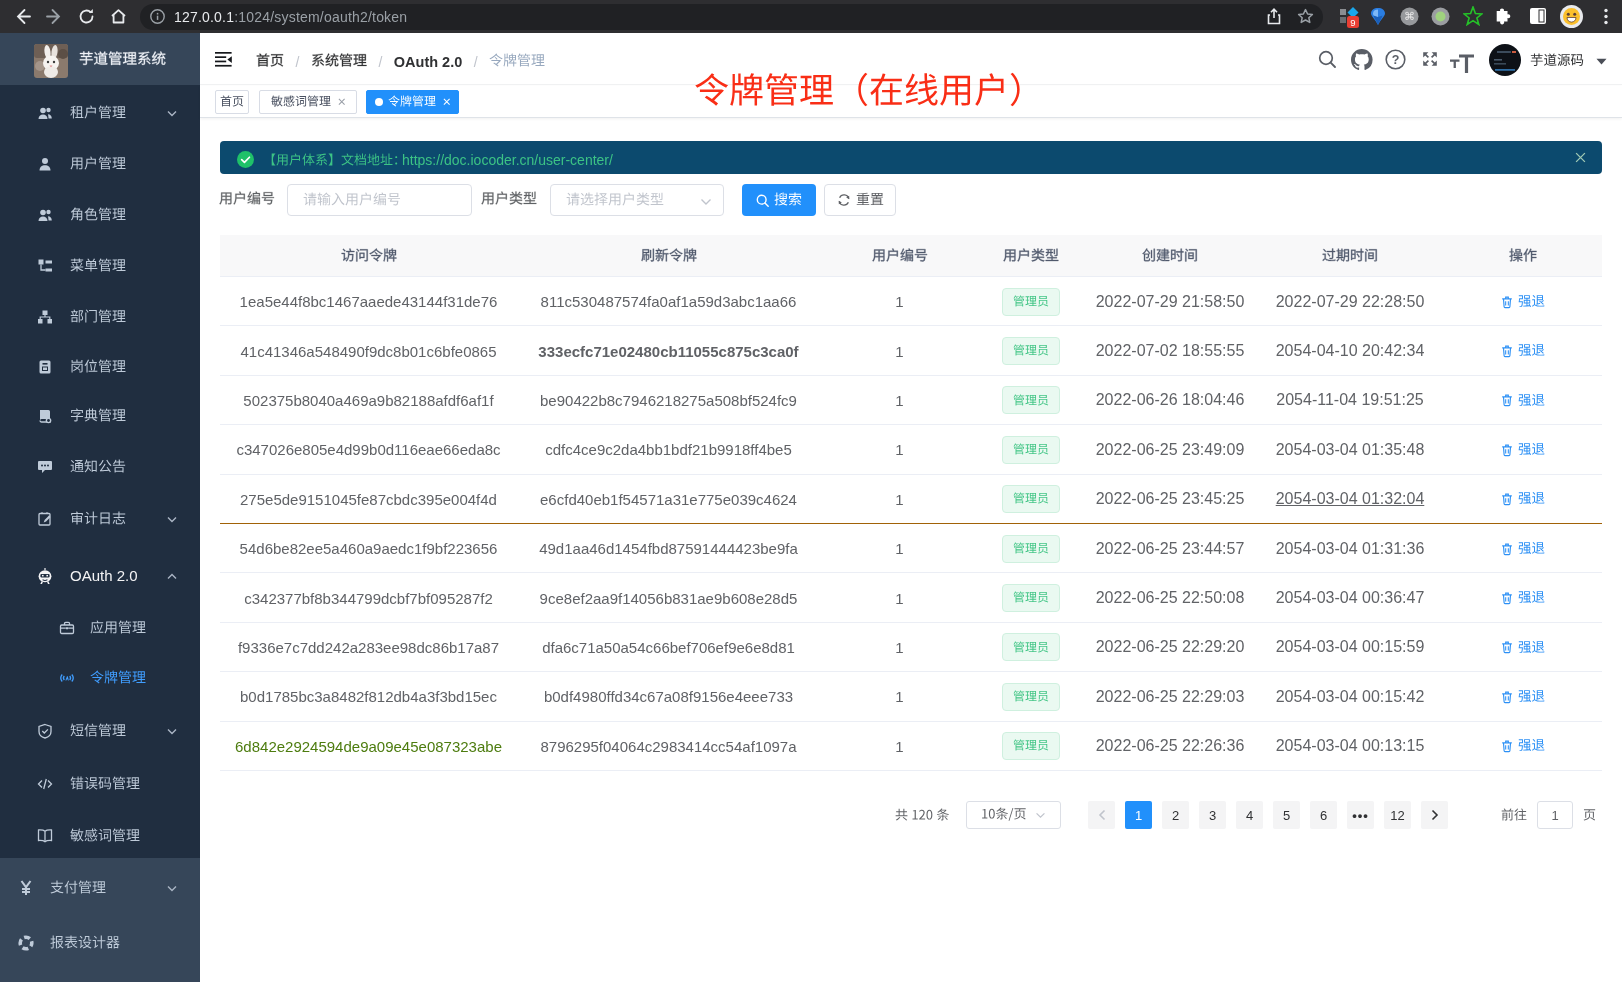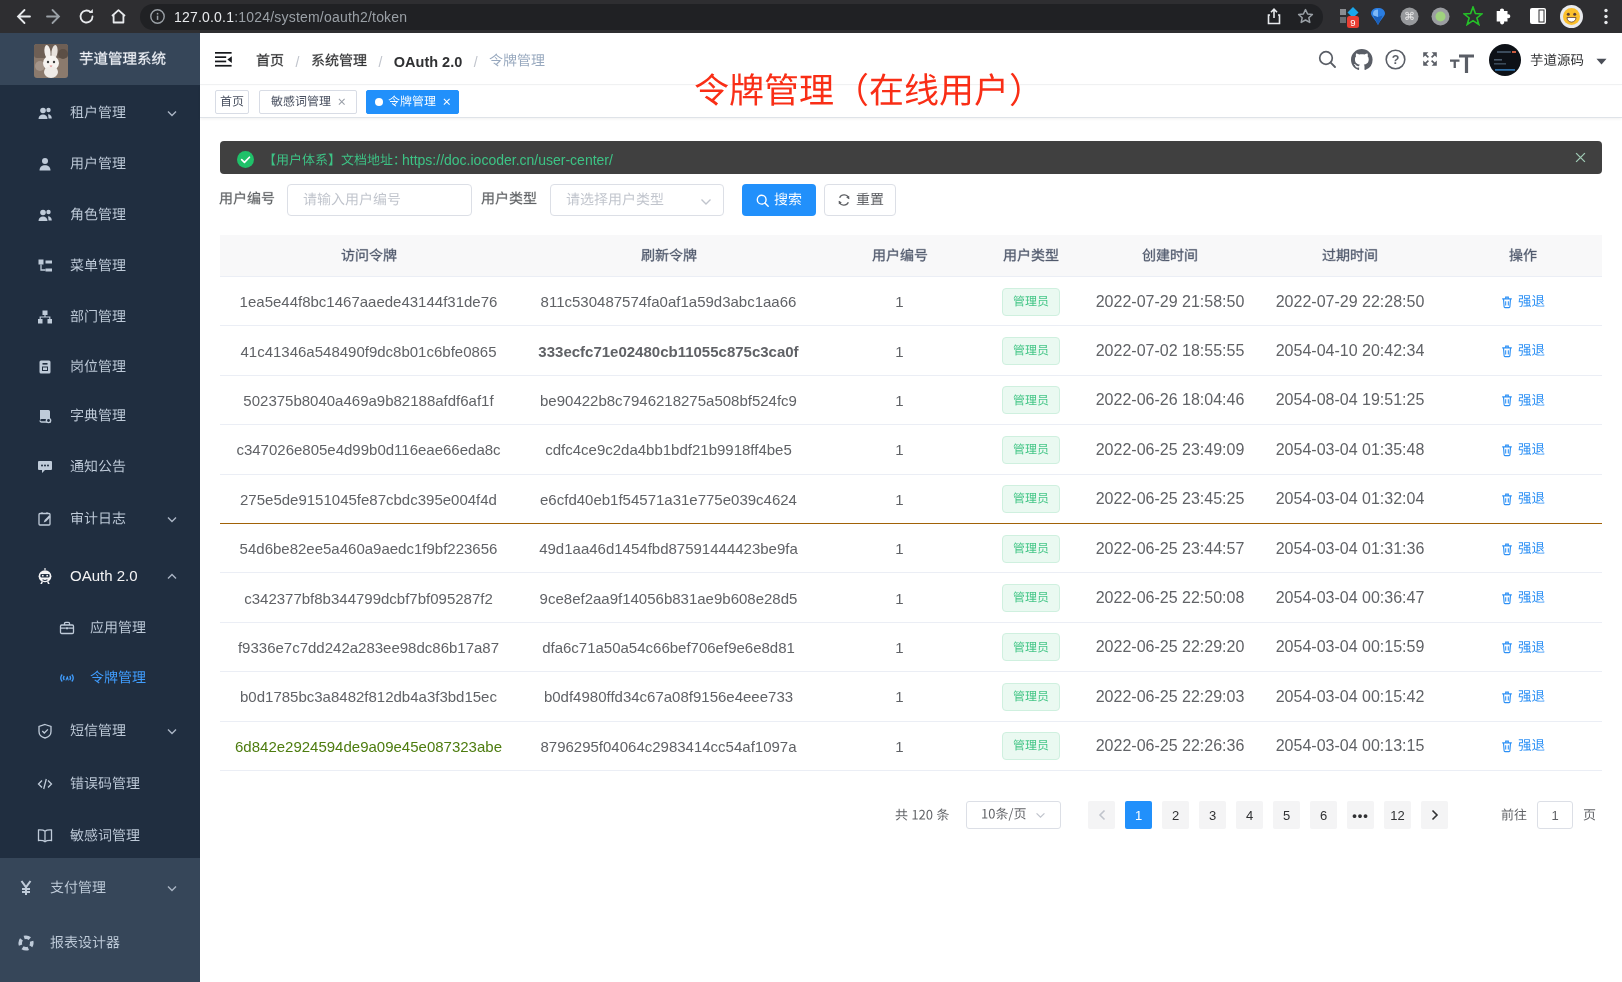--- a/index.html
+++ b/index.html
@@ -609,21 +609,21 @@
           <use href="#g3" x="3000"></use>
           <use href="#g47" x="4000"></use>
           <use href="#g48" x="5000"></use>
           <use href="#g49" x="6000"></use>
           <use href="#g8" x="7000"></use>
           <use href="#g7" x="8000"></use>
           <use href="#g50" x="9000"></use>
         </g>
       </svg>
     </div>
-    <div class="abs" style="left:220px;top:141px;width:1382px;height:33px;background:#404040;border-radius:4px;">
+    <div class="abs" style="left:220px;top:141px;width:1382px;height:33px;background:#0c4a6e;border-radius:4px;">
       <svg class="abs" style="left:17px;top:10px" width="17" height="17" viewBox="0 0 16 16">
         <circle cx="8" cy="8" r="8" fill="#1fc169"></circle>
         <path d="M4.4 8.2 7 10.7 11.7 5.9" stroke="#fff" stroke-width="1.6" fill="none" stroke-linecap="round" stroke-linejoin="round"></path>
       </svg>
       <div class="abs" style="left:43px;top:12px;">
         <svg class="" style="width:143.0px;height:15.1px;display:block;" viewBox="0 0 143.0 15.1">
           <g transform="translate(0,11.44) scale(0.013000,-0.013000)" fill="#3cc385">
             <use href="#g51" x="0"></use>
             <use href="#g8" x="1000"></use>
             <use href="#g7" x="2000"></use>
@@ -864,21 +864,21 @@
             <svg class="" style="width:36.0px;height:13.9px;display:block;" viewBox="0 0 36.0 13.9">
               <g transform="translate(0,10.56) scale(0.012000,-0.012000)" fill="#41c585">
                 <use href="#g2" x="0"></use>
                 <use href="#g3" x="1000"></use>
                 <use href="#g84" x="2000"></use>
               </g>
             </svg>
           </div>
         </div>
         <div class="abs" style="left:863px;top:0px;width:174px;height:49.4px;display:flex;align-items:center;justify-content:center;font-size:16px;color:#606266;">2022-06-26 18:04:46</div>
-        <div class="abs" style="left:1037px;top:0px;width:186px;height:49.4px;display:flex;align-items:center;justify-content:center;font-size:16px;color:#606266;">2054-08-04 19:51:25</div>
+        <div class="abs" style="left:1037px;top:0px;width:186px;height:49.4px;display:flex;align-items:center;justify-content:center;font-size:16px;color:#606266;">2054-11-04 19:51:25</div>
         <div class="abs" style="left:1223px;top:0px;width:159px;height:49.4px;display:flex;align-items:center;justify-content:center;">
           <div class="fx" style="gap:4px">
             <svg width="14" height="14" viewBox="0 0 16 16">
               <path d="M2.5 4.5h11M6.5 4V2.5h3V4M4 4.5l.7 9a1 1 0 0 0 1 .9h4.6a1 1 0 0 0 1-.9l.7-9" stroke="#2c90f5" stroke-width="1.3" fill="none"></path>
               <path d="M6.5 7v5M9.5 7v5" stroke="#2c90f5" stroke-width="1.2"></path>
             </svg>
             <svg class="" style="width:27.0px;height:15.7px;display:block;" viewBox="0 0 27.0 15.7">
               <g transform="translate(0,11.88) scale(0.013500,-0.013500)" fill="#2c90f5">
                 <use href="#g85" x="0"></use>
                 <use href="#g86" x="1000"></use>
@@ -928,21 +928,21 @@
             <svg class="" style="width:36.0px;height:13.9px;display:block;" viewBox="0 0 36.0 13.9">
               <g transform="translate(0,10.56) scale(0.012000,-0.012000)" fill="#41c585">
                 <use href="#g2" x="0"></use>
                 <use href="#g3" x="1000"></use>
                 <use href="#g84" x="2000"></use>
               </g>
             </svg>
           </div>
         </div>
         <div class="abs" style="left:863px;top:0px;width:174px;height:49.4px;display:flex;align-items:center;justify-content:center;font-size:16px;color:#606266;">2022-06-25 23:45:25</div>
-        <div class="abs" style="left:1037px;top:0px;width:186px;height:49.4px;display:flex;align-items:center;justify-content:center;font-size:16px;color:#606266;">2054-03-04 01:32:04</div>
+        <div class="abs" style="left:1037px;top:0px;width:186px;height:49.4px;display:flex;align-items:center;justify-content:center;font-size:16px;color:#606266;text-decoration:underline;">2054-03-04 01:32:04</div>
         <div class="abs" style="left:1223px;top:0px;width:159px;height:49.4px;display:flex;align-items:center;justify-content:center;">
           <div class="fx" style="gap:4px">
             <svg width="14" height="14" viewBox="0 0 16 16">
               <path d="M2.5 4.5h11M6.5 4V2.5h3V4M4 4.5l.7 9a1 1 0 0 0 1 .9h4.6a1 1 0 0 0 1-.9l.7-9" stroke="#2c90f5" stroke-width="1.3" fill="none"></path>
               <path d="M6.5 7v5M9.5 7v5" stroke="#2c90f5" stroke-width="1.2"></path>
             </svg>
             <svg class="" style="width:27.0px;height:15.7px;display:block;" viewBox="0 0 27.0 15.7">
               <g transform="translate(0,11.88) scale(0.013500,-0.013500)" fill="#2c90f5">
                 <use href="#g85" x="0"></use>
                 <use href="#g86" x="1000"></use>

